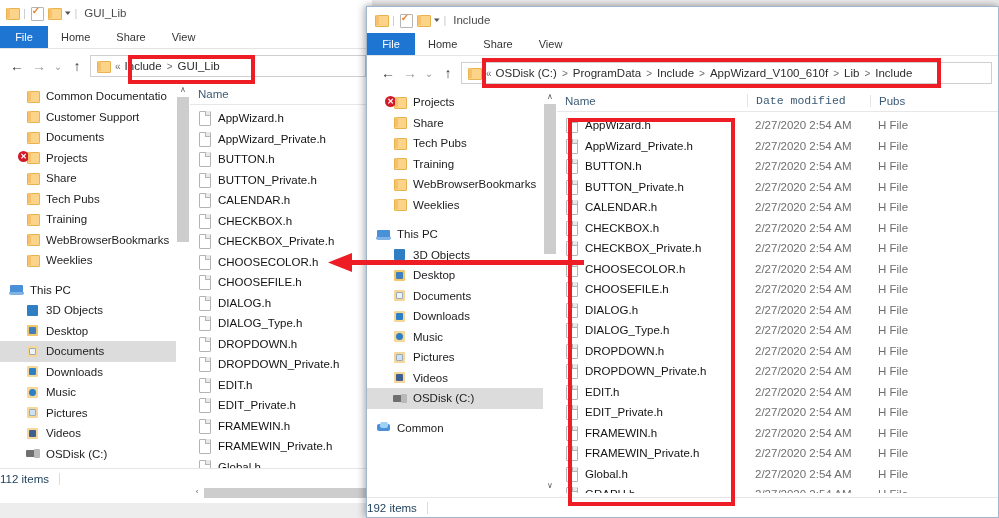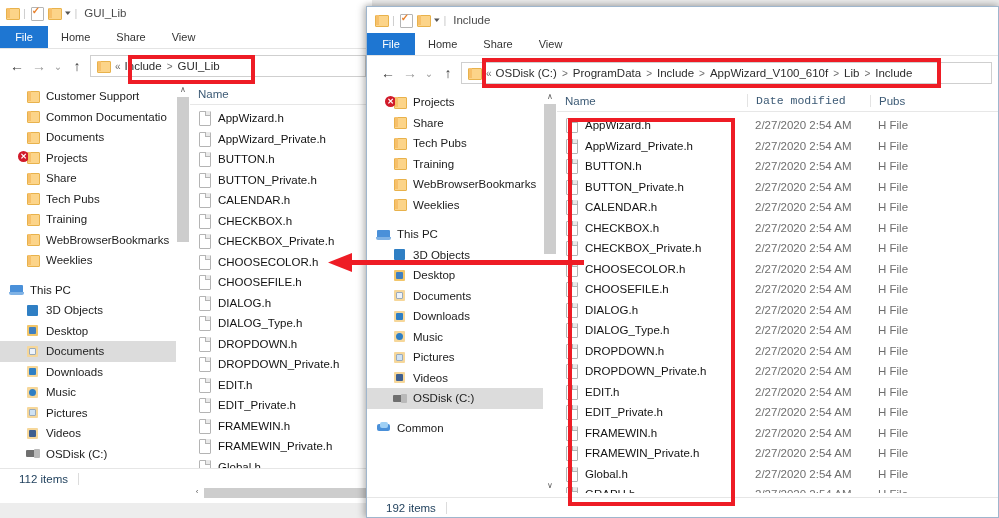--- a/index.html
+++ b/index.html
@@ -110,21 +110,21 @@
   .fdate { color:#6e6e6e; }
   .ftype { color:#6e6e6e; }
 
   
   .hscroll { position:absolute; left:0; right:0; bottom:0; height:14px; display:flex; align-items:center; background:#fff;}
   .hs-arrow { width:14px; text-align:center; font-size:8px; color:#5a5a5a; }
   .hs-track { flex:1; height:14px; background:#f1f1f1; }
   .hs-thumb { height:14px; background:#cdcdcd; }
 
   .statusbar { position:absolute; left:0; right:0; bottom:0; height:20px; border-top:1px solid #e6e6e6;
-               display:flex; align-items:center; padding-left:19px; font-size:11.5px; color:#1c3d5a; background:#fff;}
+               display:flex; align-items:center; padding-left:0; font-size:11.5px; color:#1c3d5a; background:#fff;}
   .sb-sep { width:1px; height:12px; background:#dcdcdc; margin-left:10px; }
 
   
   .anno-box { position:absolute; border:4px solid #ee1c25; pointer-events:none; }
   .anno-arrow { position:absolute; pointer-events:none; }
   .bg-strip { position:absolute; background:#efefef; }
 </style>
 </head>
 <body>
 
@@ -167,25 +167,25 @@
         <span class="crumb">GUI_Lib</span>
       </div>
     </div>
 
     <div class="winbody" style="height:415px;">
 
       <div class="navpane" style="width:190px;">
         <div id="left-nav" style="padding-top:3px;">
             <div class="nav-row indent1">
               <span class="miniicon mi-folder"></span>
+              <span class="lbl">Common Documentatio</span>
+            </div>
+            <div class="nav-row indent1">
+              <span class="miniicon mi-folder"></span>
               <span class="lbl">Customer Support</span>
-            </div>
-            <div class="nav-row indent1">
-              <span class="miniicon mi-folder"></span>
-              <span class="lbl">Common Documentatio</span>
             </div>
             <div class="nav-row indent1">
               <span class="miniicon mi-folder"></span>
               <span class="lbl">Documents</span>
             </div>
             <div class="nav-row indent1">
               <span class="miniicon mi-folder">
                 <span class="mi-badge">✕</span>
               </span>
               <span class="lbl">Projects</span>

